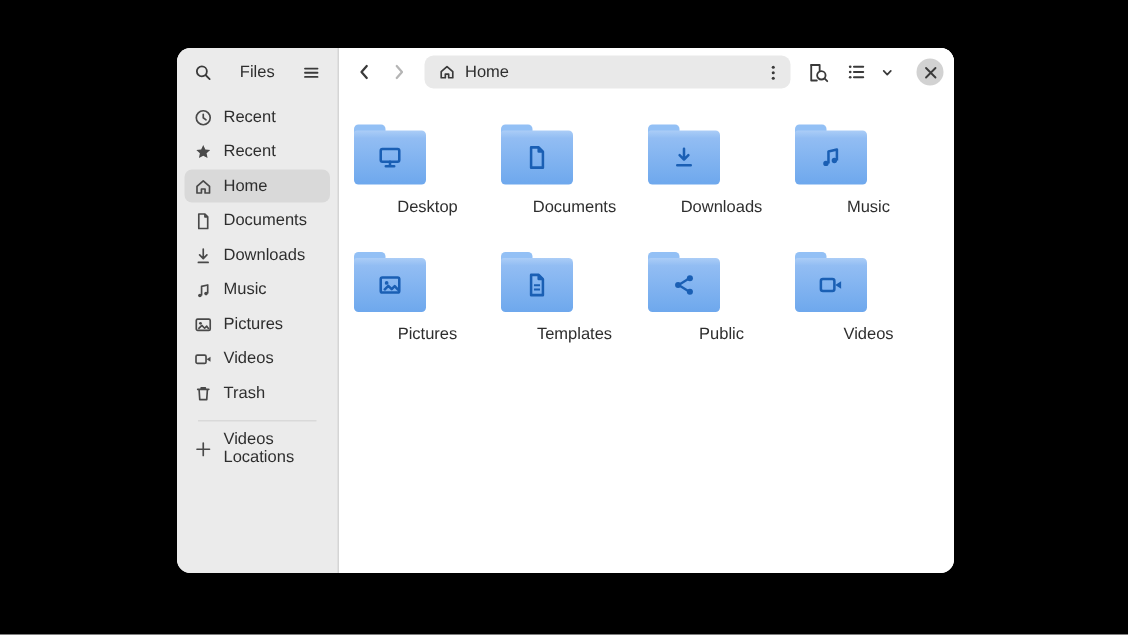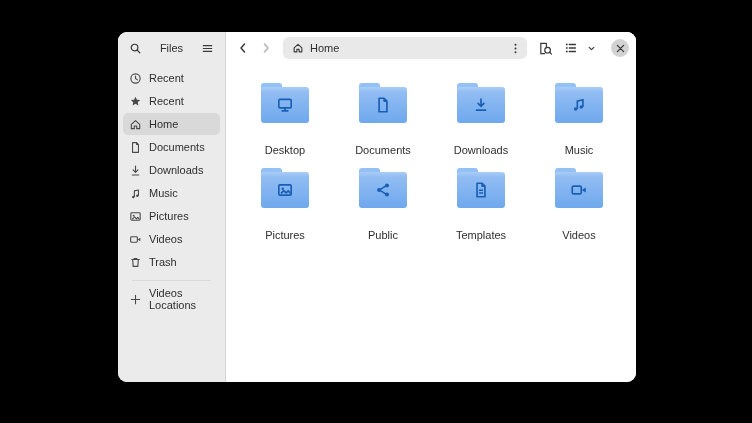--- a/index.html
+++ b/index.html
@@ -55,21 +55,21 @@
   .close-btn {
     width:18px; height:18px; border-radius:50%; background:#d2d2d2;
     display:flex; align-items:center; justify-content:center; margin-left:7px; cursor:pointer;
   }
   
   .content {
     flex:1; padding:19px 10px; display:grid;
     grid-template-columns:repeat(4, 98px); grid-auto-rows:85px;
     justify-content:start; align-content:start;
   }
-  .folder-item { display:flex; flex-direction:column; align-items:center; gap:21px; cursor:pointer; }
+  .folder-item { display:flex; flex-direction:column; gap:9px; cursor:pointer; }
   .folder-icon { position:relative; width:48px; height:40px; }
   .folder-icon .tab {
     position:absolute; top:0; left:0; width:21px; height:10px;
     background:#93c0f5; border-radius:3px 3px 0 0;
   }
   .folder-icon .fbody {
     position:absolute; top:4px; left:0; right:0; bottom:0;
     background:linear-gradient(180deg,#abcdf7 0%, #92bdf3 14%, #6ea8ed 100%);
     border-radius:2px 3px 3px 3px;
     display:flex; align-items:center; justify-content:center;
@@ -328,50 +328,50 @@
               </svg>
           </div>
         </div>
         <div class="folder-label">Pictures</div>
       </div>
 
       <div class="folder-item">
         <div class="folder-icon">
           <div class="tab"></div>
           <div class="fbody">
+            <svg width="18" height="18" viewBox="0 0 16 16" fill="none" stroke="#1a5fb4" stroke-width="1.5" stroke-linejoin="round">
+                <path d="M4.5 2h4.5L11.5 4.5V14h-7z"></path>
+                <path d="M9 2v2.5h2.5"></path>
+                <path d="M6.2 8.2h3.6M6.2 10.7h3.6" stroke-width="1.2"></path>
+              </svg>
+          </div>
+        </div>
+        <div class="folder-label">Templates</div>
+      </div>
+
+      <div class="folder-item">
+        <div class="folder-icon">
+          <div class="tab"></div>
+          <div class="fbody">
             <svg width="18" height="18" viewBox="0 0 16 16" fill="none" stroke="#1a5fb4" stroke-width="1.4" stroke-linecap="round">
                 <circle cx="11.5" cy="4" r="1.8" fill="#1a5fb4" stroke="none"></circle>
                 <circle cx="4.5" cy="8" r="1.8" fill="#1a5fb4" stroke="none"></circle>
                 <circle cx="11.5" cy="12" r="1.8" fill="#1a5fb4" stroke="none"></circle>
                 <path d="M6 7.2l4-2.4M6 8.8l4 2.4"></path>
               </svg>
           </div>
         </div>
         <div class="folder-label">Public</div>
       </div>
 
       <div class="folder-item">
         <div class="folder-icon">
           <div class="tab"></div>
           <div class="fbody">
             <svg width="18" height="18" viewBox="0 0 16 16" fill="none" stroke="#1a5fb4" stroke-width="1.5" stroke-linejoin="round">
-                <path d="M4.5 2h4.5L11.5 4.5V14h-7z"></path>
-                <path d="M9 2v2.5h2.5"></path>
-                <path d="M6.2 8.2h3.6M6.2 10.7h3.6" stroke-width="1.2"></path>
-              </svg>
-          </div>
-        </div>
-        <div class="folder-label">Templates</div>
-      </div>
-
-      <div class="folder-item">
-        <div class="folder-icon">
-          <div class="tab"></div>
-          <div class="fbody">
-            <svg width="18" height="18" viewBox="0 0 16 16" fill="none" stroke="#1a5fb4" stroke-width="1.5" stroke-linejoin="round">
                 <rect x="2" y="4.5" width="8" height="7" rx="1.2"></rect>
                 <path d="M10.5 8l3.5-2.2v4.4z" fill="#1a5fb4" stroke="none"></path>
               </svg>
           </div>
         </div>
         <div class="folder-label">Videos</div>
       </div>
 
     </div>
   </div>

